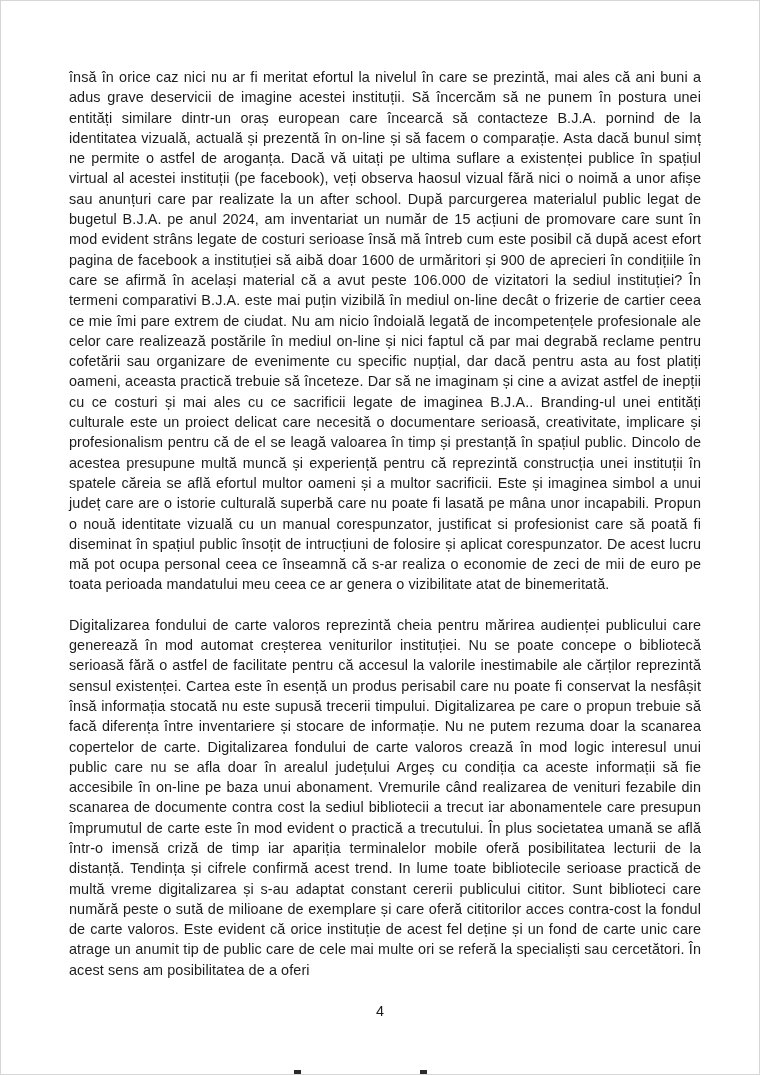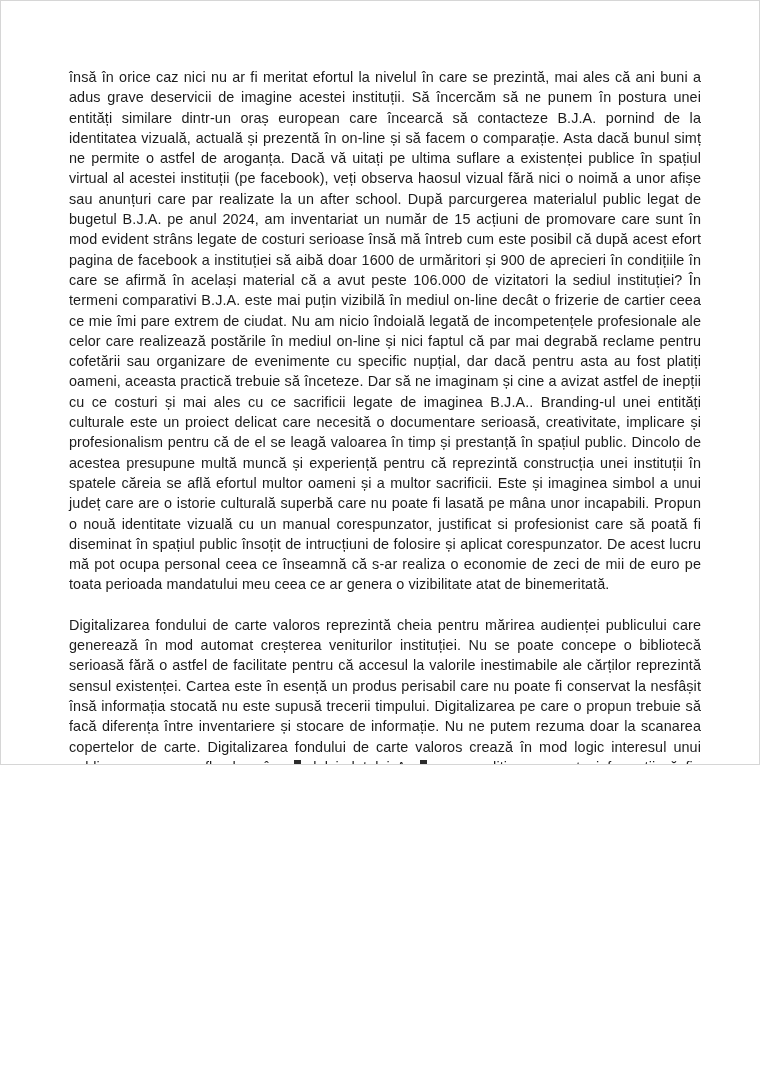--- a/index.html
+++ b/index.html
@@ -3,21 +3,21 @@
 <meta charset="utf-8">
 <style>
   html, body {
     margin: 0;
     padding: 0;
     background: #ffffff;
   }
   .page {
     position: relative;
     width: 760px;
-    height: 765px;
+    height: 1075px;
     background: #ffffff;
     box-sizing: border-box;
     border: 1px solid #d6d6d6;
     overflow: hidden;
     font-family: "Liberation Sans", "DejaVu Sans", sans-serif;
     color: #1c1c1c;
   }
   .text-block {
     position: absolute;
     top: 66px;

